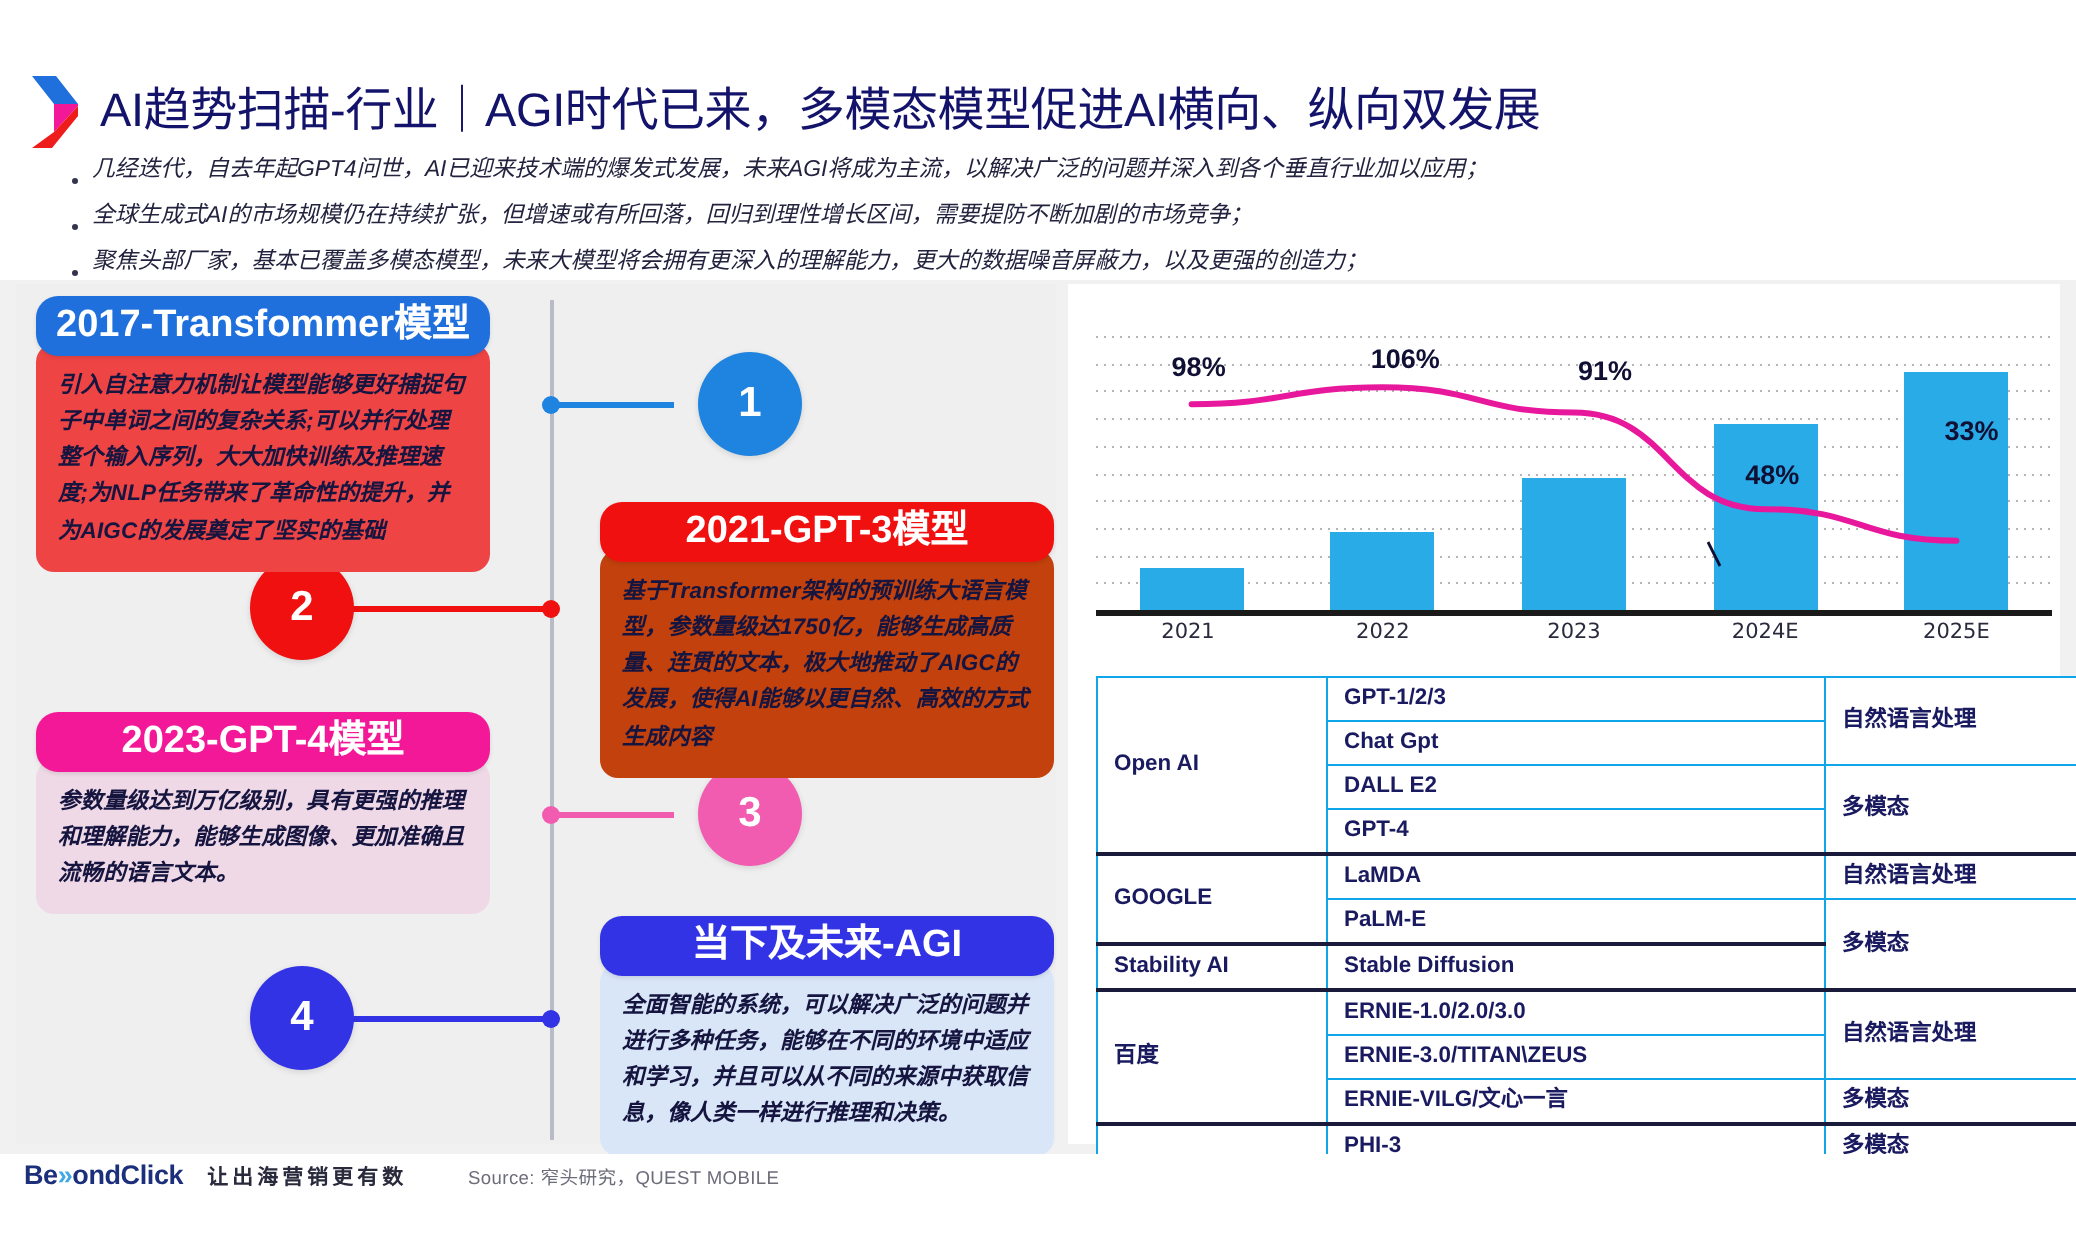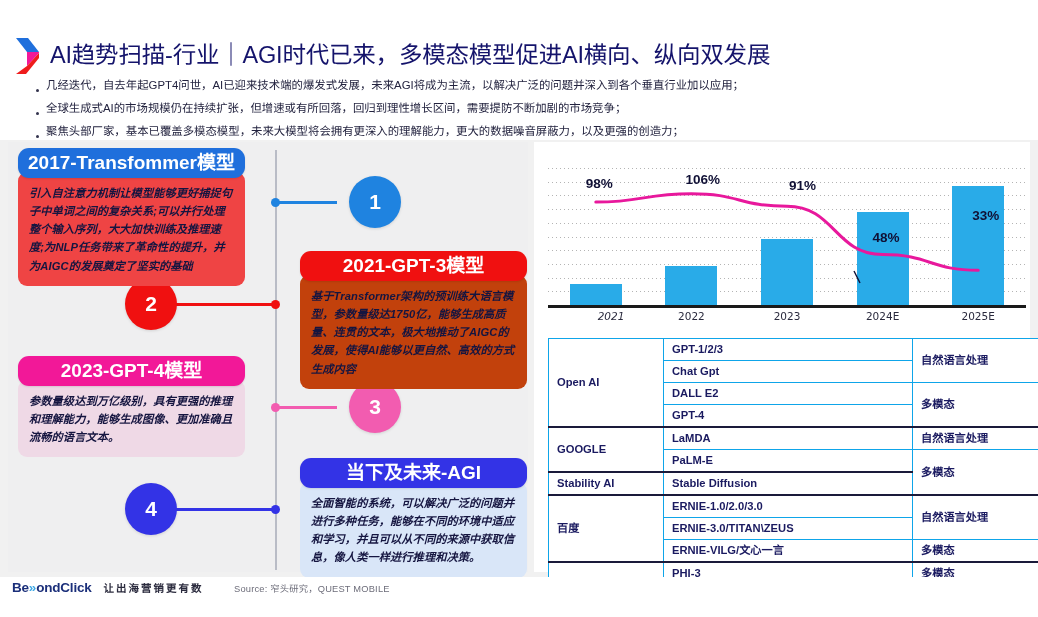--- a/index.html
+++ b/index.html
@@ -16,21 +16,21 @@
   
   .header{position:absolute;left:0;top:0;width:1038px;height:140px;background:#fff;}
   .hdr-row{position:absolute;left:14px;top:36px;display:flex;align-items:center;gap:10px;}
   .logo-chev{position:relative;width:26px;height:40px;flex:0 0 auto;}
   .logo-chev svg{display:block;}
   .title{
     font-size:23.5px;font-weight:normal;letter-spacing:-0.2px;
     color:#14136b;white-space:nowrap;line-height:1;
   }
   .bullets{position:absolute;left:36px;top:78px;width:980px;}
-  .bullet{display:flex;align-items:flex-end;gap:7px;margin-bottom:8.5px;}
+  .bullet{display:flex;align-items:flex-end;gap:7px;margin-bottom:8.5px;font-style:italic;}
   .bullet .dot{
     flex:0 0 auto;width:3px;height:3px;border-radius:50%;
     background:#33334d;margin-top:8px;
   }
   .bullet .btxt{font-size:11.4px;line-height:1.25;color:#23233f;white-space:nowrap;}
 
   
   .band{position:absolute;left:0;top:140px;width:1038px;height:437px;background:#f1f1f1;}
   .left-pane{position:absolute;left:8px;top:142px;width:520px;height:430px;background:#efeff0;}
   .right-pane{position:absolute;left:534px;top:142px;width:496px;height:430px;background:#ffffff;}
@@ -229,21 +229,21 @@
       <div id="chart-labels">
           <div class="linelab" style="left: 37.8px; top: 8.06733px;">98%</div>
           <div class="linelab" style="left: 137.4px; top: 3.66467px;">106%</div>
           <div class="linelab" style="left: 241px; top: 10.2687px;">91%</div>
           <div class="barlab" style="left: 324.6px; top: 62.0783px;">48%</div>
           <div class="barlab" style="left: 424.2px; top: 39.8696px;">33%</div>
         </div>
       <div class="axis"></div>
     </div>
     <div class="xlabels" id="chart-xlabels">
-        <span style="left: 63px; font-style: italic;">2021</span>
+        <span style="left: 46px;">2021</span>
         <span style="left: 143.4px;">2022</span>
         <span style="left: 239px;">2023</span>
         <span style="left: 334.6px;">2024E</span>
         <span style="left: 430.2px;">2025E</span>
       </div>
   </div>
 
   <table class="models">
     <tbody id="models-body">
         <tr>

